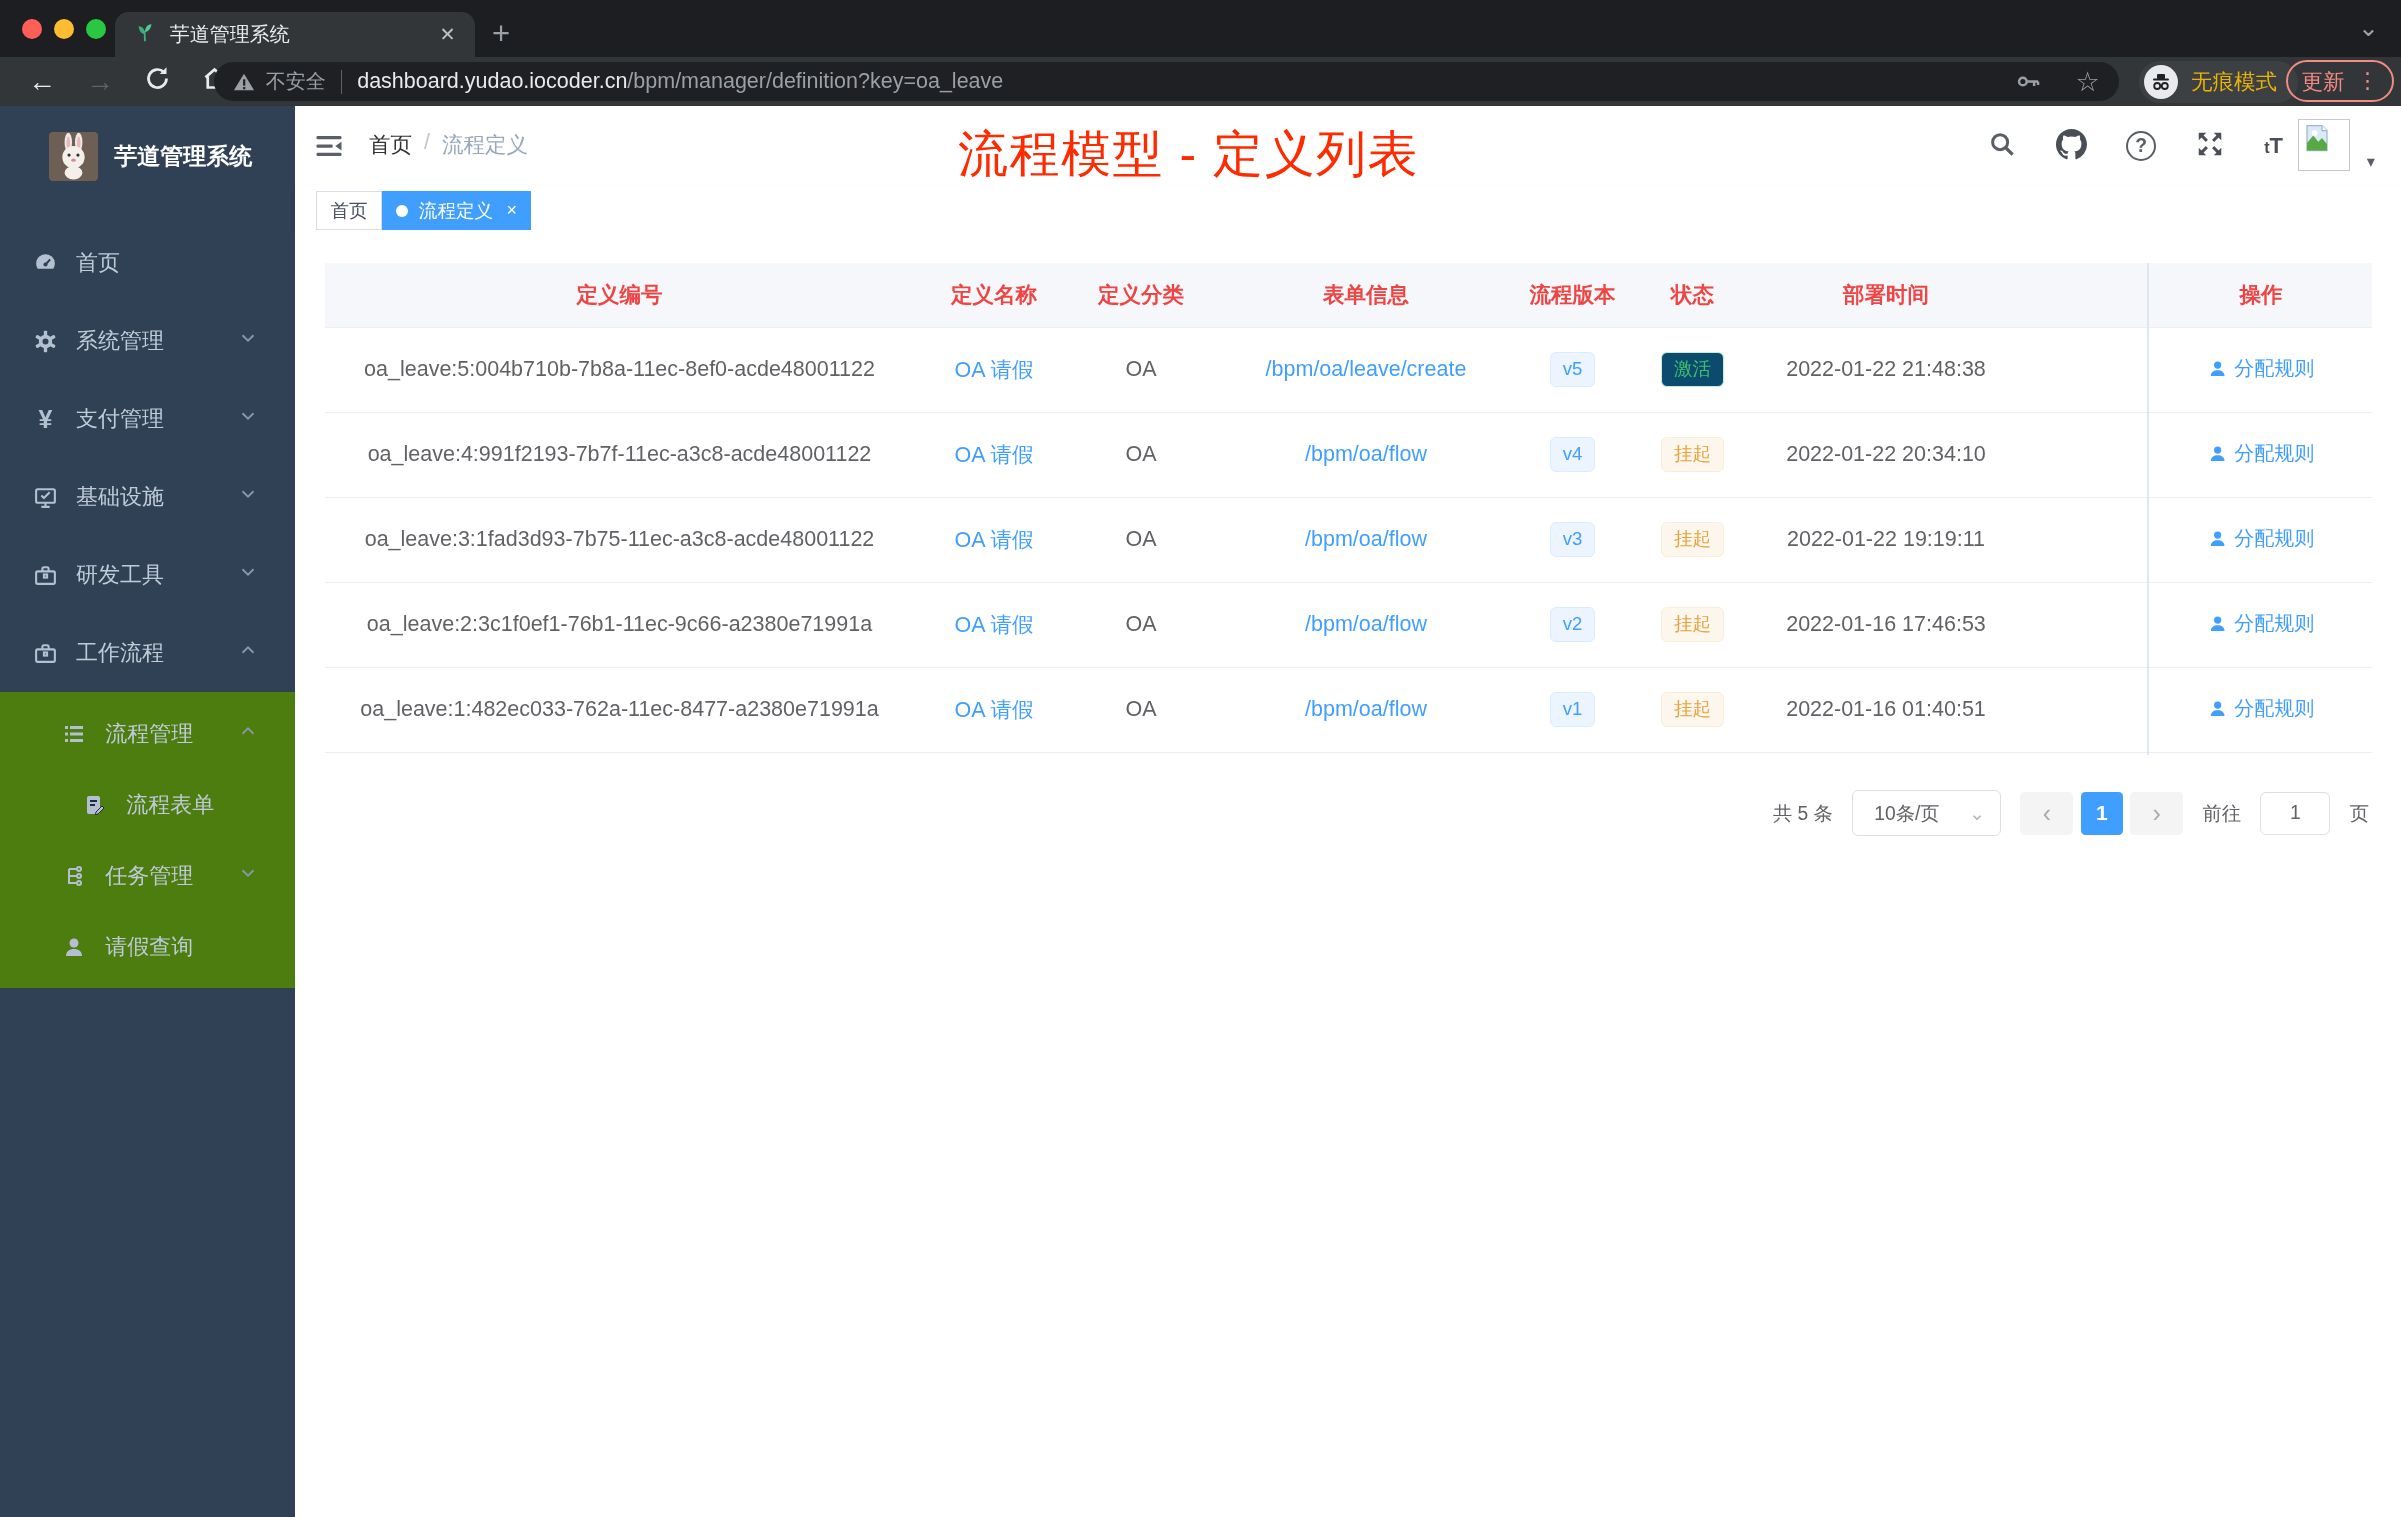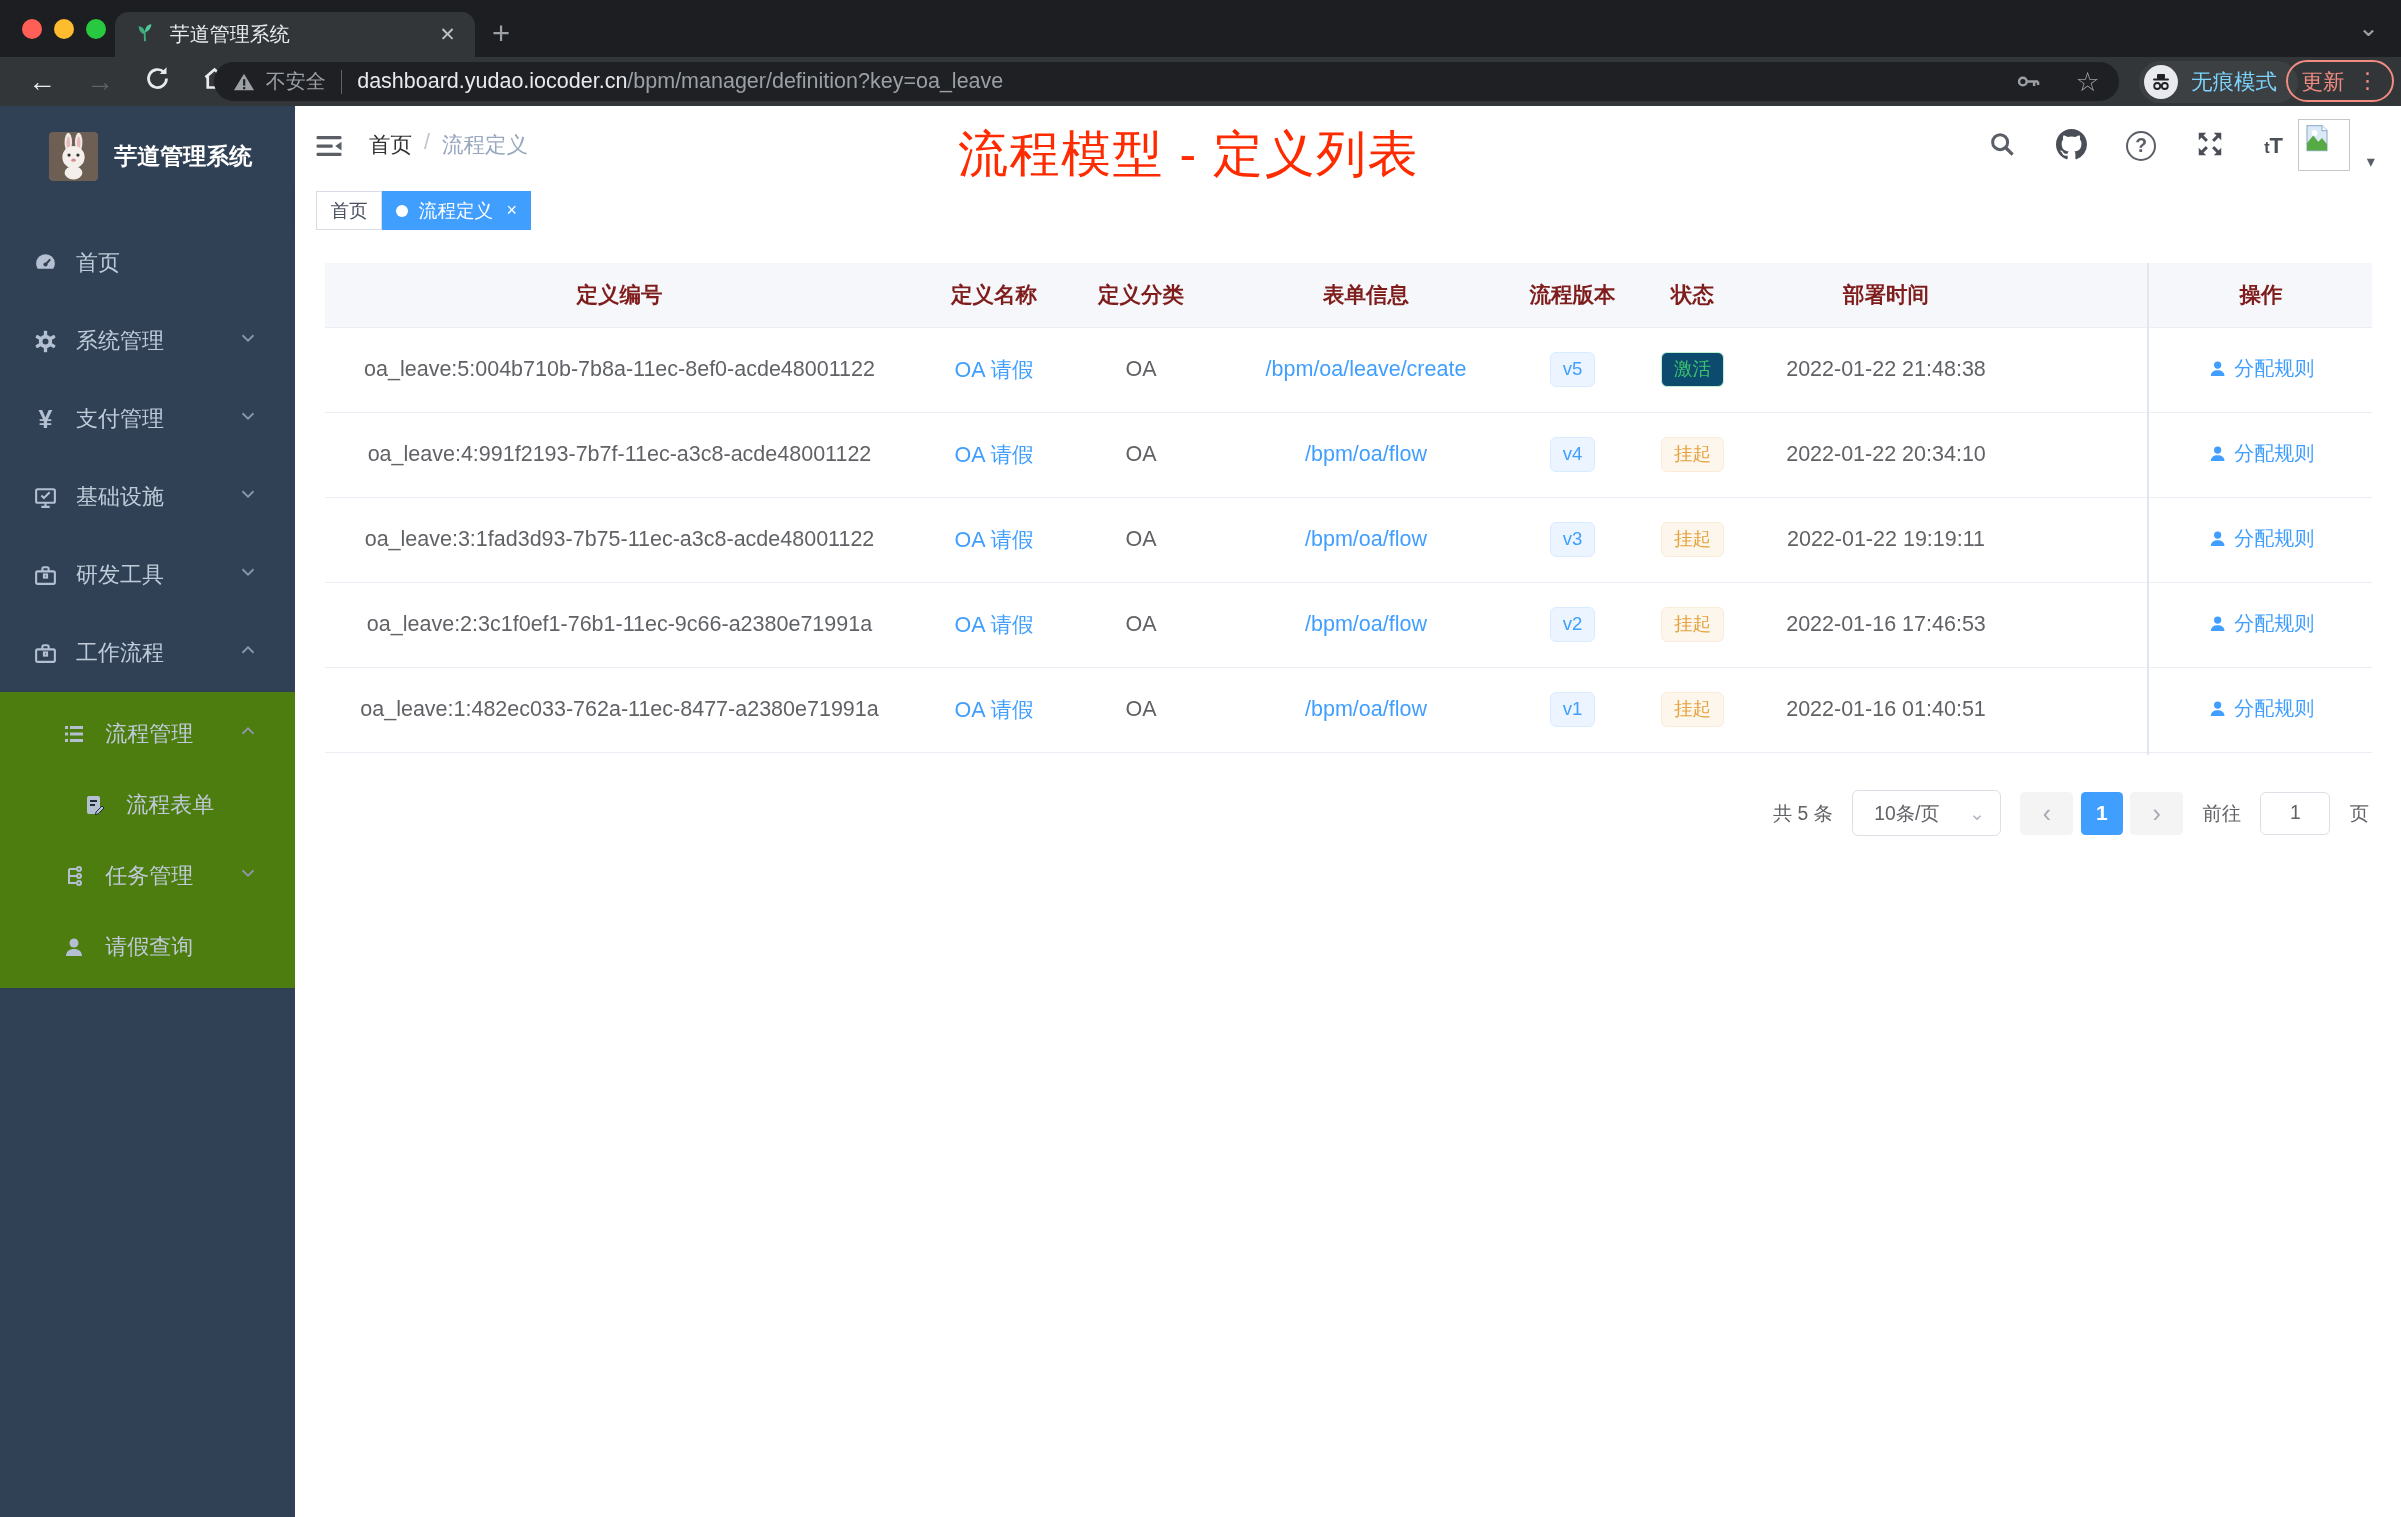--- a/index.html
+++ b/index.html
@@ -25,21 +25,21 @@
     border-radius:19.3px; display:flex; align-items:center; padding:0 19.3px; }
   .url-sec { display:flex; align-items:center; gap:10.4px; color:#9aa0a6; font-size:20px; }
   .url-div { width:1.5px; height:24px; background:#5f6368; margin:0 15px; }
   .url-text { font-size:21.5px; color:#e8eaed; white-space:nowrap; overflow:hidden; flex:1; }
   .url-text .path { color:#9aa0a6; }
   .url-right { display:flex; align-items:center; gap:33px; margin-left:15px; color:#9aa0a6; }
   .incog { position:absolute; left:2139px; top:3.7px; height:42px; background:#3c4043; border-radius:21px;
     display:flex; align-items:center; padding:0 21px 0 4.5px; gap:13.4px; }
   .incog-circle { width:34px; height:34px; border-radius:50%; background:#e8eaed; display:flex;
     align-items:center; justify-content:center; }
-  .incog-label { color:#7dd3fc; font-size:21.5px;text-align:center; }
+  .incog-label { color:#eab308; font-size:21.5px;text-align:center; }
   .update-pill { position:absolute; left:2286px; top:3px; width:108px; height:42px; border:2.2px solid #f28b82;
     border-radius:21px; display:flex; align-items:center; justify-content:center; gap:12px;
     color:#f28b82; font-size:21.5px; }
   .update-dots { font-size:22px; letter-spacing:0; }
 
   
   .app { position:absolute; left:0; top:106px; width:2401px; height:1412px; background:#fff; }
   .sidebar { position:absolute; left:0; top:0; width:295px; height:1412px; background:#304156; }
   .logo-row { display:flex; align-items:center; gap:16.3px; padding:18px 0 0 49px; height:82px; }
   .logo-img { width:49px; height:49px; border-radius:4.5px; background:#7a6a5c; overflow:hidden; flex:none; }
@@ -79,21 +79,21 @@
   .tag { position:absolute; top:6px; height:39px; display:inline-flex; align-items:center;
     font-size:18.6px; padding:0 13.4px; }
   .tag-home { left:21px; background:#fff; border:1.5px solid #d8dce5; color:#495060; }
   .tag-active { left:87px; background:#409eff; border:1.5px solid #409eff; color:#fff; gap:10.4px; }
   .tag-dot { width:12px; height:12px; border-radius:50%; background:#fff; }
   .tag-x { font-size:18px; margin-left:3px; }
 
   .content { position:absolute; left:0; top:126px; width:2107px; height:1285px; background:#fff; }
   .tablewrap { position:absolute; left:30px; top:31px; width:2044px; }
   table { border-collapse:collapse; table-layout:fixed; width:2044px; }
-  thead th { background:#f5f7fa; height:64px; font-size:21.5px; font-weight:bold; color:#7f1d1d; text-align:center; }
+  thead th { background:#f5f7fa; height:64px; font-size:21.5px; font-weight:bold; color:#ef4444; text-align:center; }
   tbody td { height:85px; text-align:center; font-size:21.5px; color:#606266; border-bottom:1.5px solid #ebeef5; background:#fff; }
   tbody tr:first-child td { border-top:1.5px solid #ebeef5; }
   a.link { color:#409eff; text-decoration:none; }
   .badge { display:inline-block; padding:7.4px 12px; border-radius:6px; font-size:18.6px; line-height:1; }
   .badge.ver { background:#ecf5ff; border:1.5px solid #d9ecff; color:#409eff; }
   .badge.success { background:#0c4a6e; border:1.5px solid #c2eed3; color:#3cc26e; }
   .badge.warning { background:#fdf6ec; border:1.5px solid #faecd8; color:#e6a23c; }
   .op-cell { display:inline-flex; align-items:center; gap:7.4px; color:#409eff; font-size:20px; }
   .fixed-divider { position:absolute; left:1822px; top:0; width:1.5px; height:492px; background:#e0e6ed; }
 

